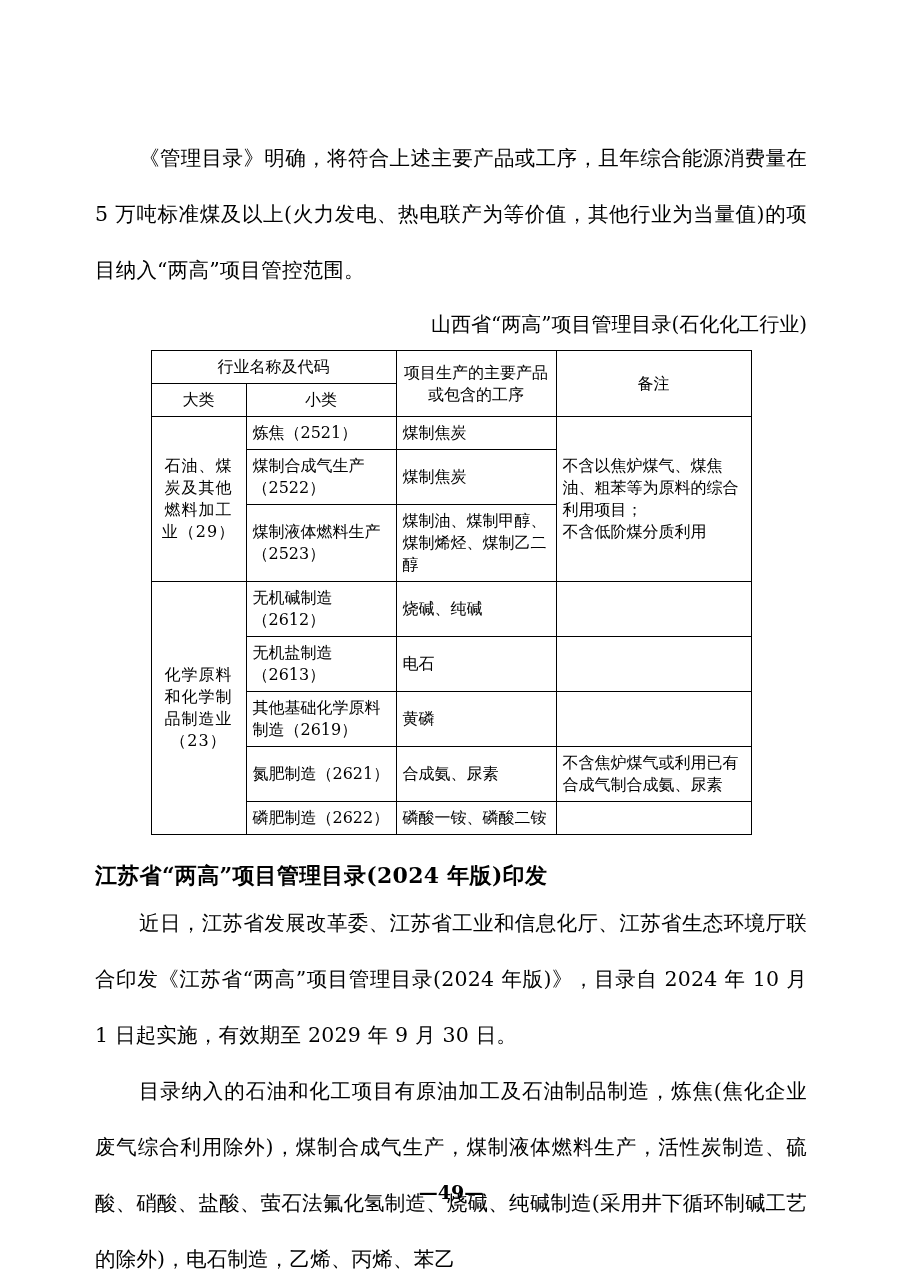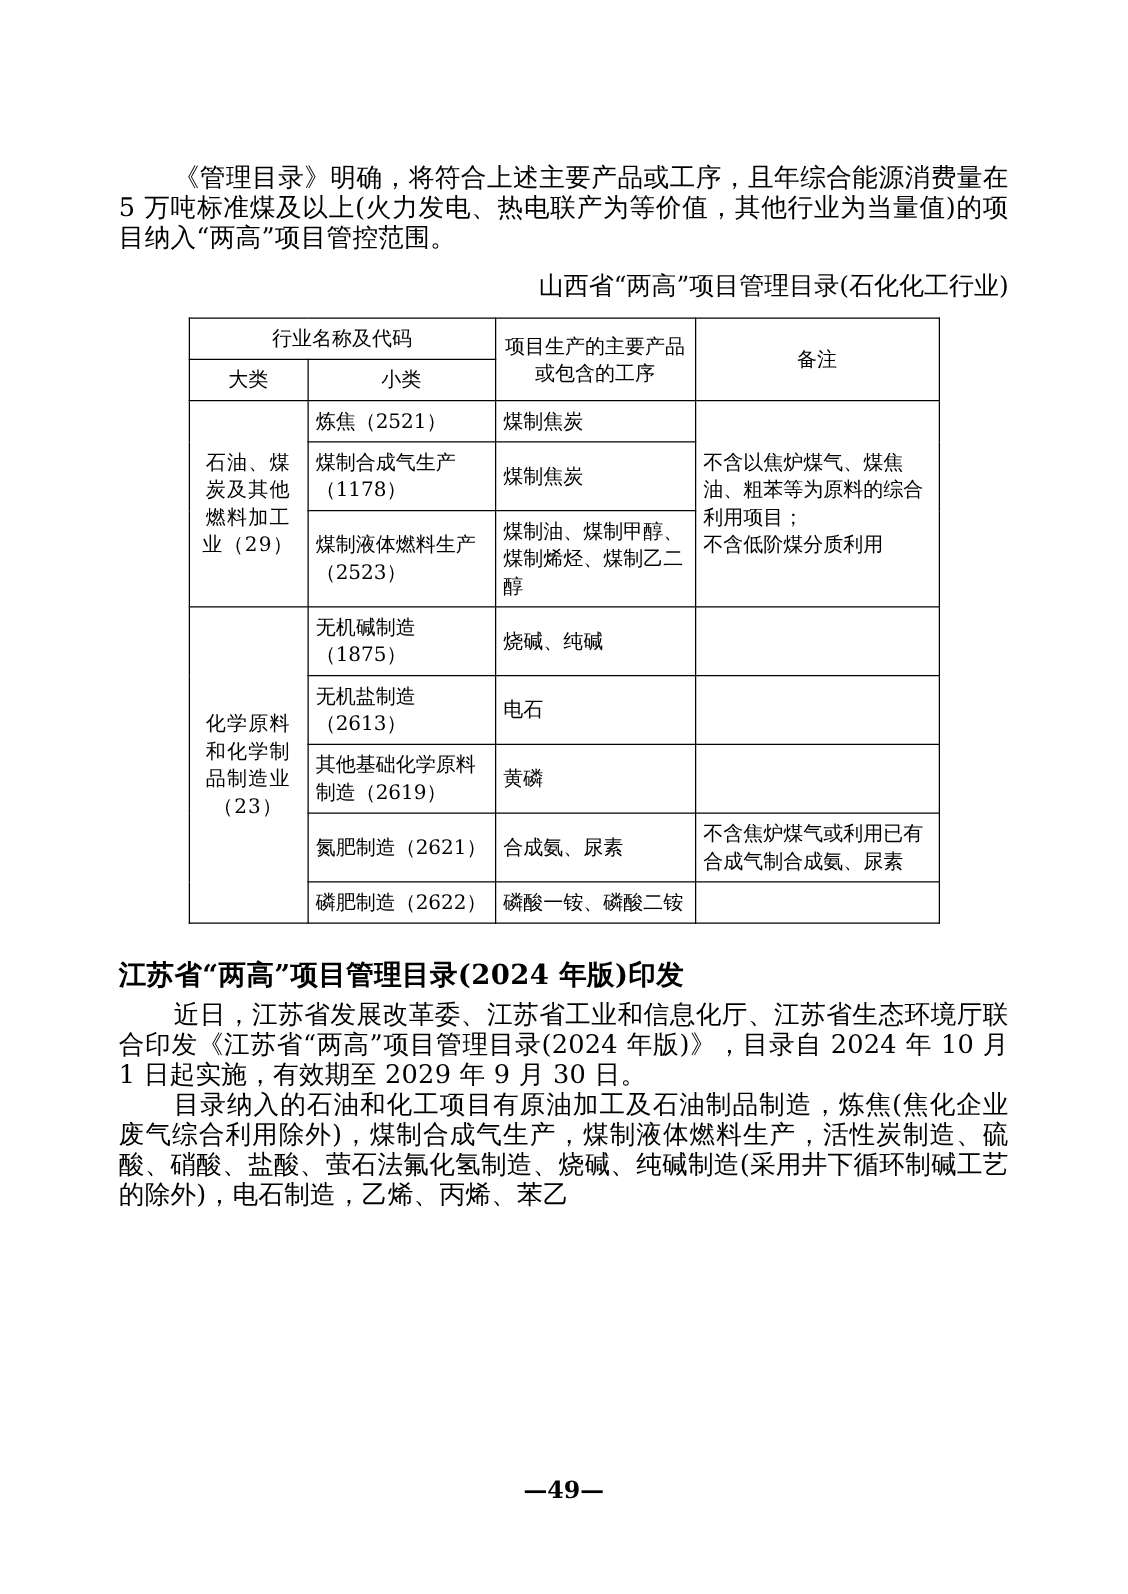--- a/index.html
+++ b/index.html
@@ -17,21 +17,21 @@
   }
   .page {
     position: relative;
     width: 902px;
     height: 1275px;
     box-sizing: border-box;
     padding: 130px 95px 0 95px;
   }
   p.body-par {
     font-size: 20.5px;
-    line-height: 24px;
+    line-height: 56px;
     margin: 0;
     text-align: justify;
     text-justify: inter-ideograph;
     letter-spacing: 0.2px;
   }
   p.indent2 {
     text-indent: 44px;
   }
   .table-caption {
     text-align: right;
@@ -120,31 +120,31 @@
     </thead>
     <tbody>
       <tr>
         <td rowspan="3" class="cat-big">石油、煤炭及其他燃料加工业（29）</td>
         <td>炼焦（2521）</td>
         <td>煤制焦炭</td>
         <td rowspan="3" class="small-note" style="white-space:pre-line">不含以焦炉煤气、煤焦油、粗苯等为原料的综合利用项目；
 不含低阶煤分质利用</td>
       </tr>
       <tr>
-        <td>煤制合成气生产（1178）</td>
+        <td>煤制合成气生产（2522）</td>
         <td>煤制焦炭</td>
       </tr>
       <tr>
         <td>煤制液体燃料生产（2523）</td>
         <td class="small-note">煤制油、煤制甲醇、煤制烯烃、煤制乙二醇</td>
       </tr>
 
       <tr>
         <td rowspan="5" class="cat-big">化学原料和化学制品制造业（23）</td>
-        <td>无机碱制造（1875）</td>
+        <td>无机碱制造（2612）</td>
         <td>烧碱、纯碱</td>
         <td></td>
       </tr>
       <tr>
         <td>无机盐制造（2613）</td>
         <td>电石</td>
         <td></td>
       </tr>
       <tr>
         <td>其他基础化学原料制造（2619）</td>

